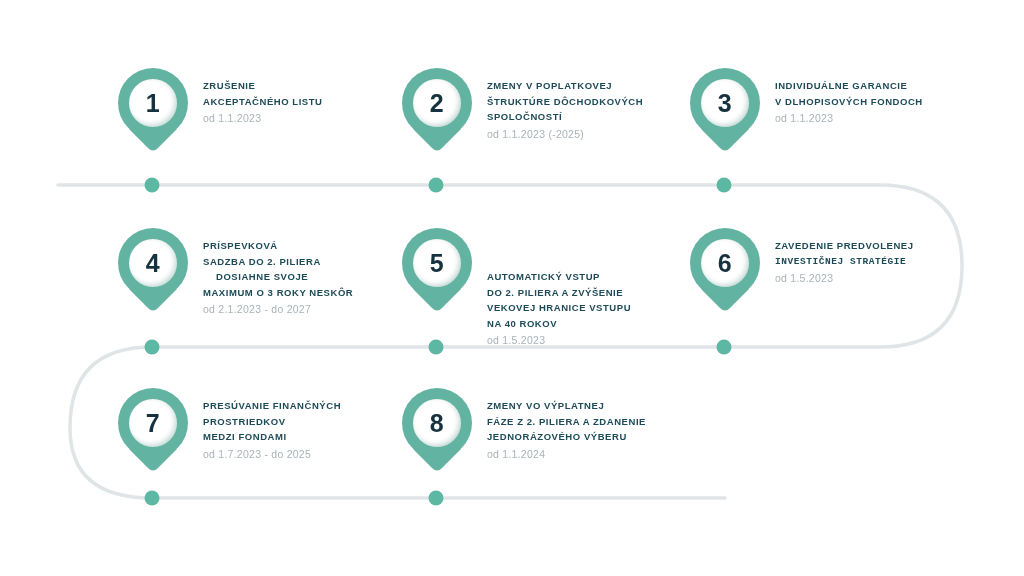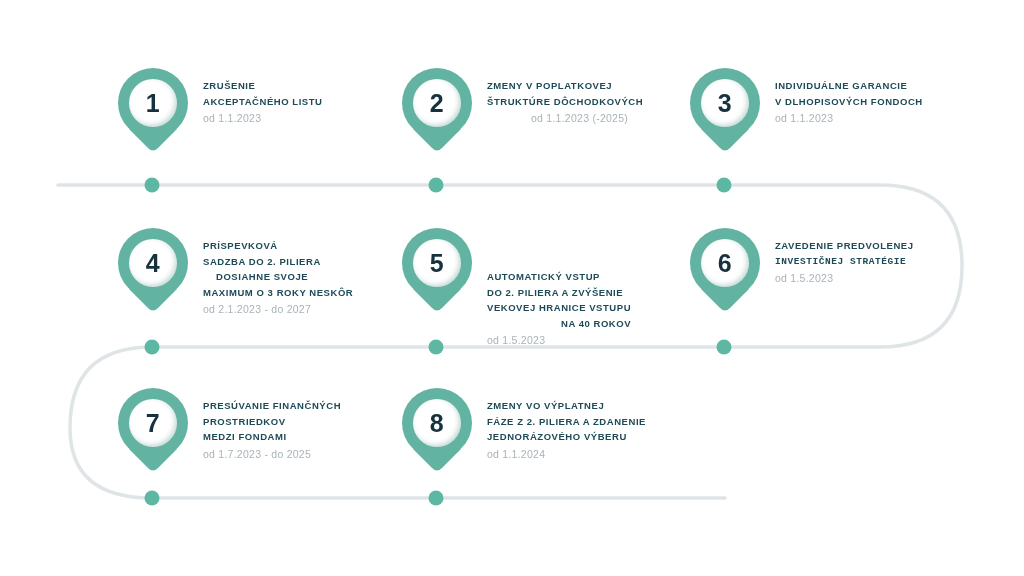--- a/index.html
+++ b/index.html
@@ -157,21 +157,22 @@
         <div class="pin">
           <div class="pin-tail" style="background: rgb(99, 179, 162);"></div>
           <div class="pin-head" style="background: rgb(99, 179, 162);"></div>
           <div class="pin-inner" style="background: rgb(255, 255, 255);">
             <span class="pin-num" style="color: rgb(22, 50, 63);">2</span>
           </div>
         </div>
         <div class="ms-text">
           <div class="ms-title-line" style="color: rgb(29, 74, 87);">ZMENY V POPLATKOVEJ</div>
           <div class="ms-title-line" style="color: rgb(29, 74, 87);">ŠTRUKTÚRE DÔCHODKOVÝCH</div>
-          <div class="ms-date" style="color: rgb(168, 179, 184); margin-left: 44px;">od 1.1.2023 (-2025)</div>
+          <div class="ms-title-line" style="color: rgb(29, 74, 87);">SPOLOČNOSTÍ</div>
+          <div class="ms-date" style="color: rgb(168, 179, 184);">od 1.1.2023 (-2025)</div>
         </div>
       </div>
       <div class="milestone" style="left: 690px; top: 68px;">
         <div class="pin">
           <div class="pin-tail" style="background: rgb(99, 179, 162);"></div>
           <div class="pin-head" style="background: rgb(99, 179, 162);"></div>
           <div class="pin-inner" style="background: rgb(255, 255, 255);">
             <span class="pin-num" style="color: rgb(22, 50, 63);">3</span>
           </div>
         </div>
@@ -202,21 +203,21 @@
           <div class="pin-tail" style="background: rgb(99, 179, 162);"></div>
           <div class="pin-head" style="background: rgb(99, 179, 162);"></div>
           <div class="pin-inner" style="background: rgb(255, 255, 255);">
             <span class="pin-num" style="color: rgb(22, 50, 63);">5</span>
           </div>
         </div>
         <div class="ms-text">
           <div class="ms-title-line" style="color: rgb(29, 74, 87); margin-top: 31px;">AUTOMATICKÝ VSTUP</div>
           <div class="ms-title-line" style="color: rgb(29, 74, 87);">DO 2. PILIERA A ZVÝŠENIE</div>
           <div class="ms-title-line" style="color: rgb(29, 74, 87);">VEKOVEJ HRANICE VSTUPU</div>
-          <div class="ms-title-line" style="color: rgb(29, 74, 87); text-align: right;">NA 40 ROKOV</div>
+          <div class="ms-title-line" style="color: rgb(29, 74, 87);">NA 40 ROKOV</div>
           <div class="ms-date" style="color: rgb(168, 179, 184);">od 1.5.2023</div>
         </div>
       </div>
       <div class="milestone" style="left: 690px; top: 228px;">
         <div class="pin">
           <div class="pin-tail" style="background: rgb(99, 179, 162);"></div>
           <div class="pin-head" style="background: rgb(99, 179, 162);"></div>
           <div class="pin-inner" style="background: rgb(255, 255, 255);">
             <span class="pin-num" style="color: rgb(22, 50, 63);">6</span>
           </div>

